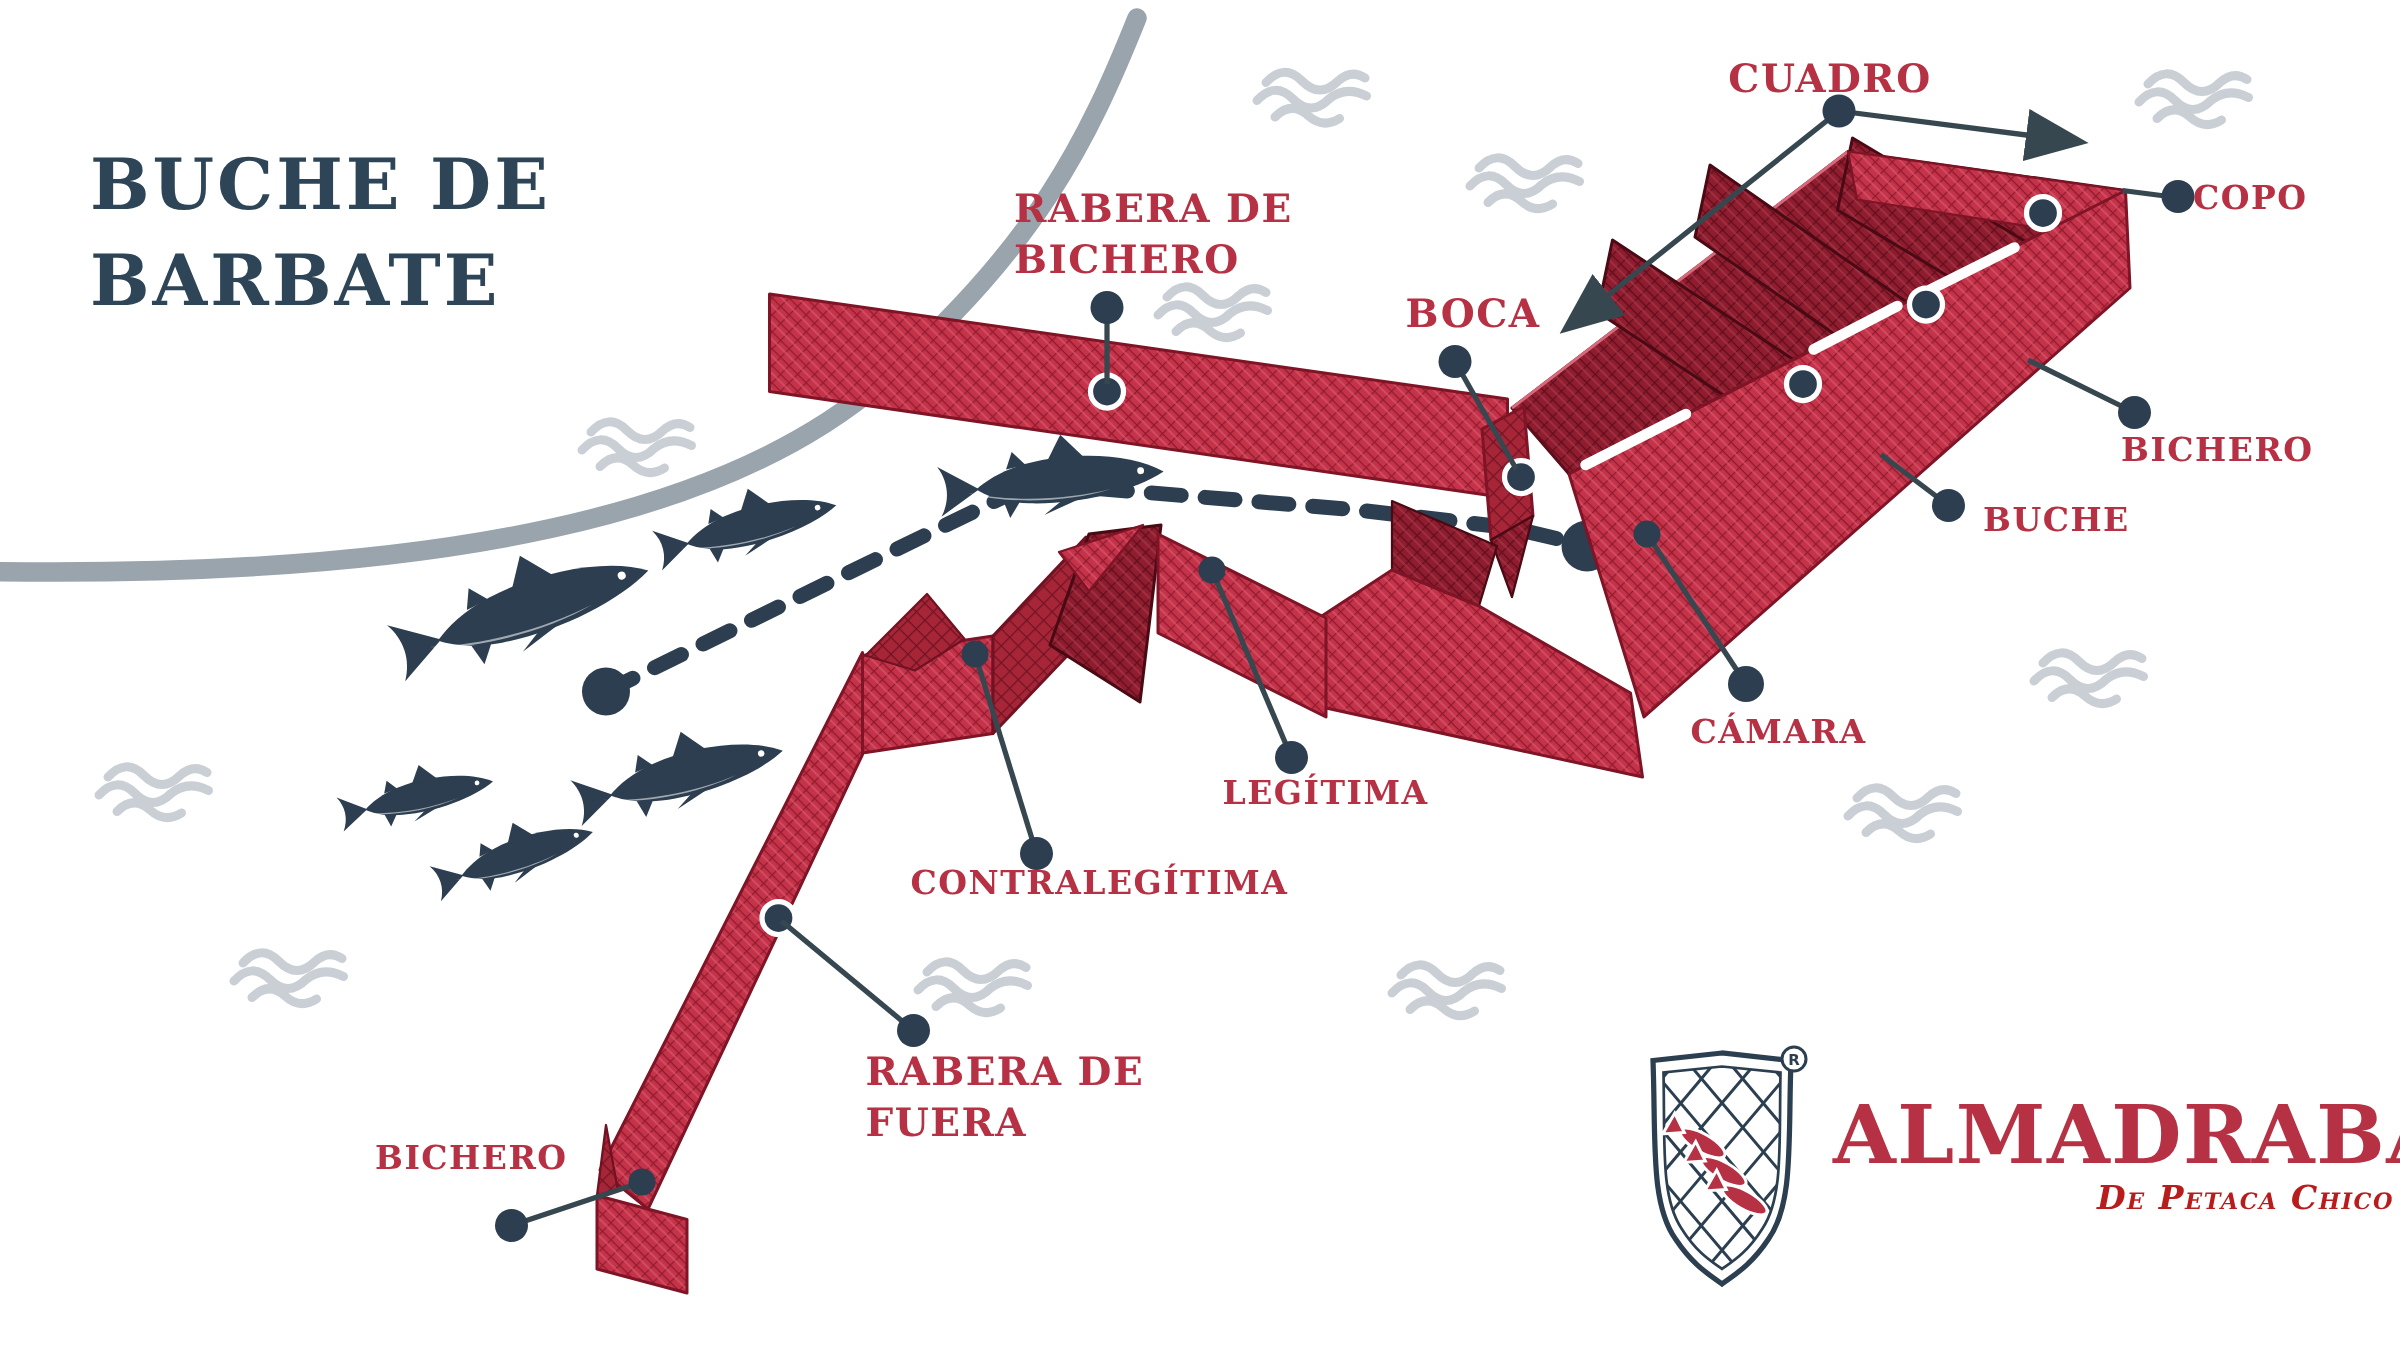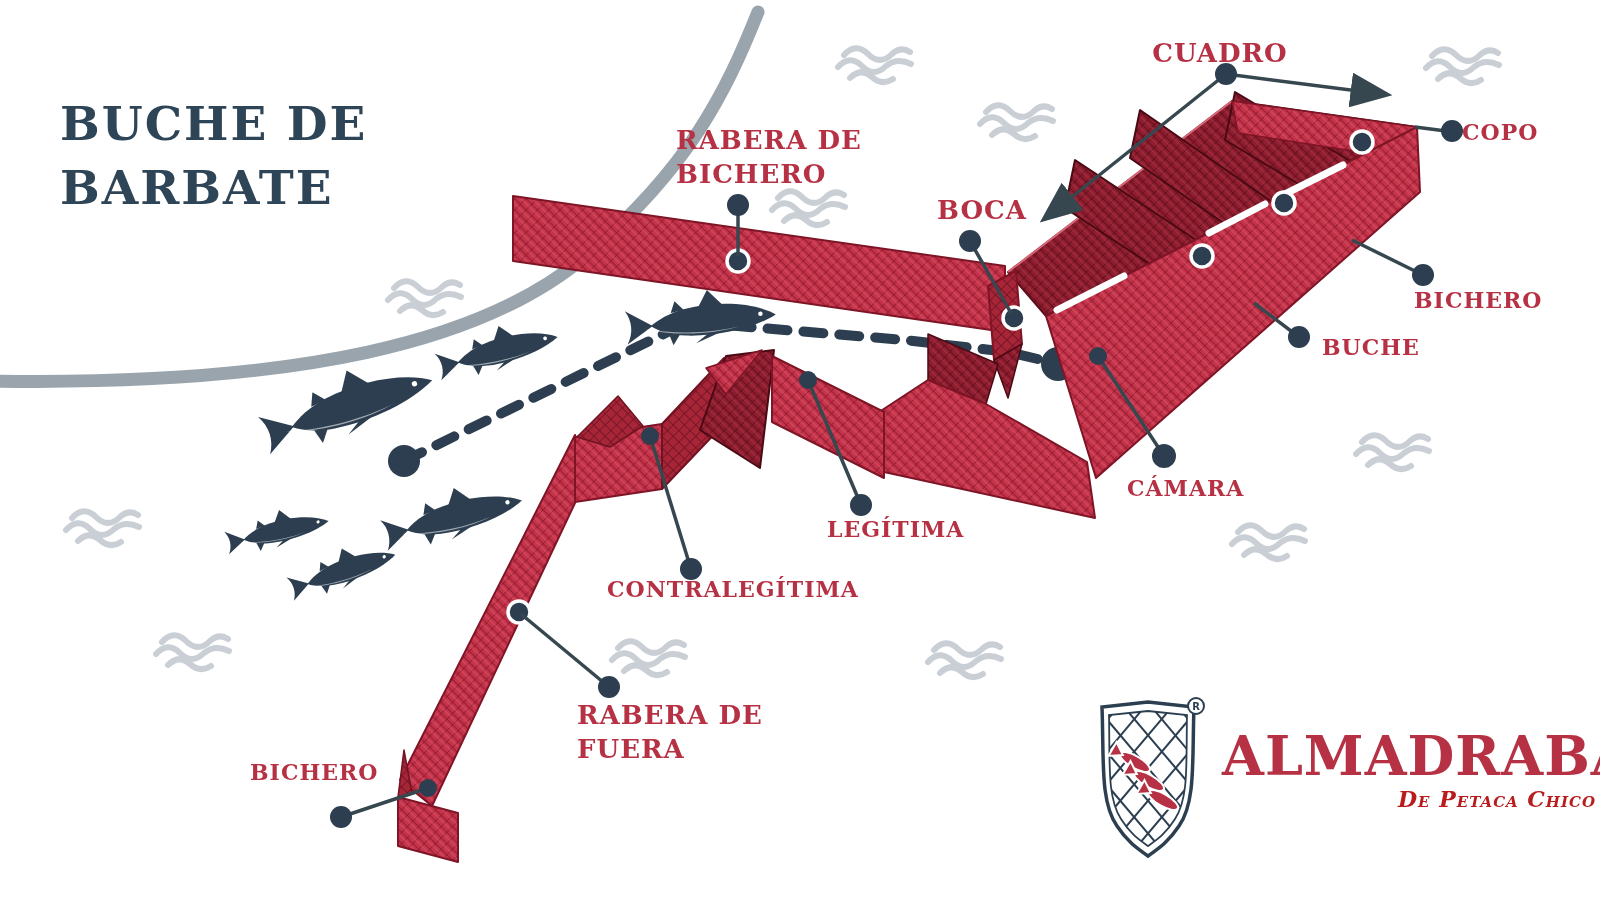--- a/index.html
+++ b/index.html
@@ -231,21 +231,21 @@
 <div class="lbl center" style="left:1204px;top:38px;font-size:26px;margin-left:16px;">CUADRO</div>
 <div class="lbl" style="left:1462px;top:117px;">COPO</div>
 <div class="lbl" style="left:1414px;top:285px;">BICHERO</div>
 <div class="lbl" style="left:1322px;top:332px;">BUCHE</div>
 <div class="lbl" style="left:937px;top:195px;font-size:26px;">BOCA</div>
 <div class="lbl" style="left:1127px;top:473px;">CÁMARA</div>
 <div class="lbl" style="left:676px;top:123px;font-size:26px;line-height:34px;">
   <div>RABERA DE</div>
   <div>BICHERO</div>
 </div>
-<div class="lbl" style="left:815px;top:514px;margin-left:12px;">LEGÍTIMA</div>
+<div class="lbl" style="left:815px;top:514px;">LEGÍTIMA</div>
 <div class="lbl" style="left:607px;top:574px;">CONTRALEGÍTIMA</div>
 <div class="lbl" style="left:577px;top:698px;font-size:26px;line-height:34px;">
   <div>RABERA DE</div>
   <div>FUERA</div>
 </div>
 <div class="lbl" style="left:250px;top:757px;">BICHERO</div>
 
 <div id="logo-text">
   <span id="logo-brand">ALMADRABA</span>
 </div>

